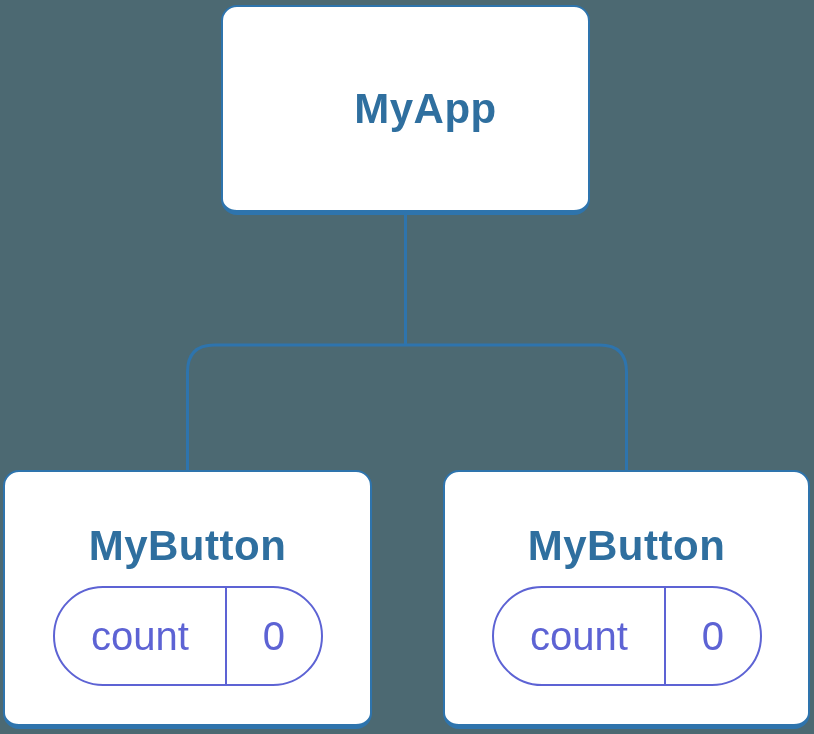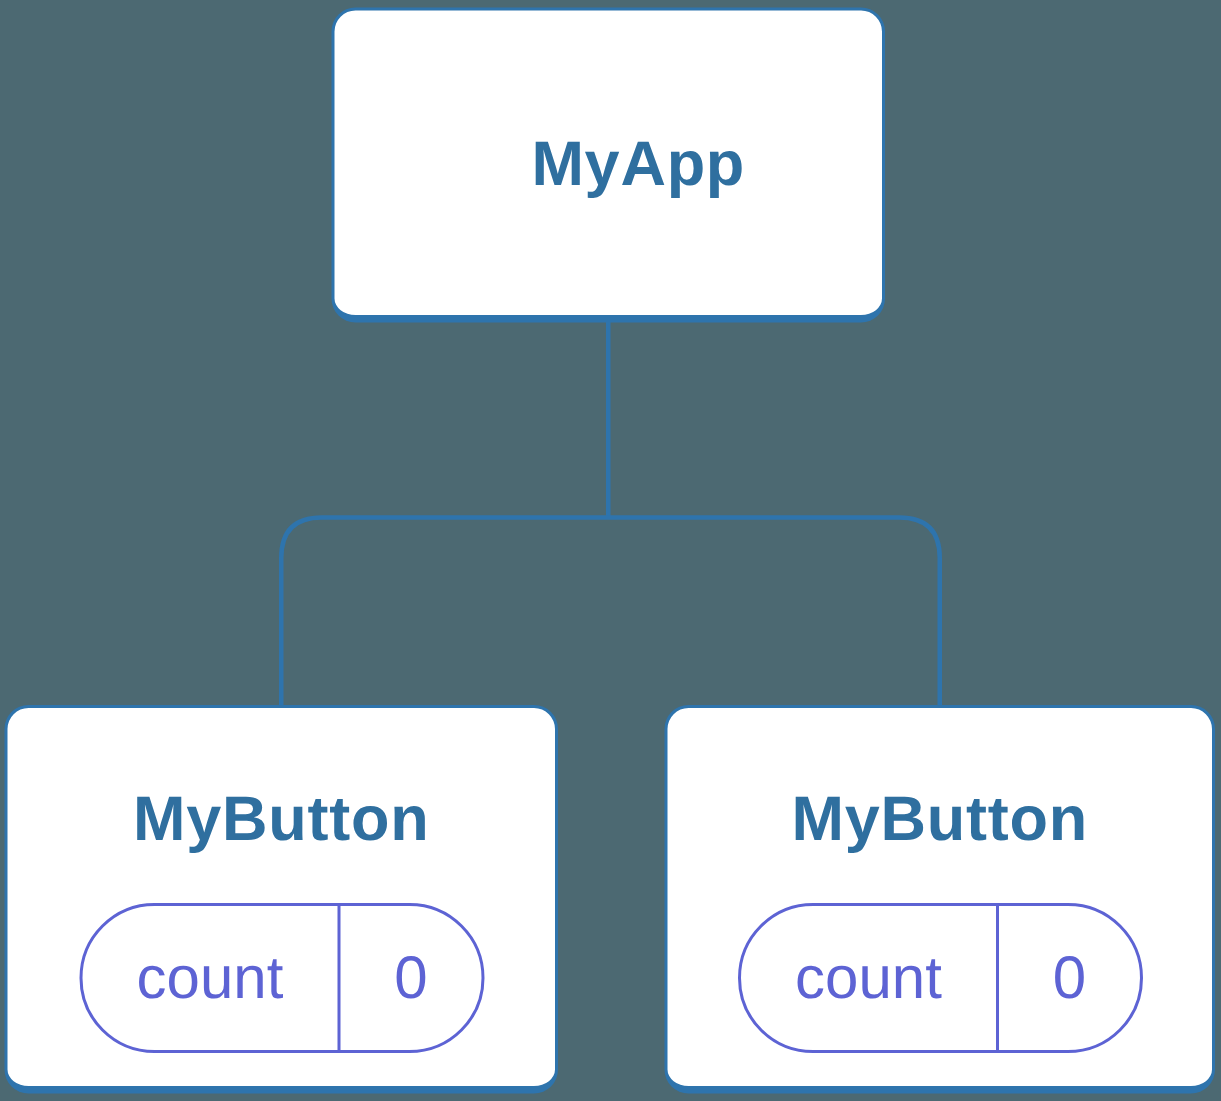--- a/index.html
+++ b/index.html
@@ -50,21 +50,21 @@
   .node-child-left{left:3px;}
   .node-child-right{left:443px;width:367px;}
   .node-title{
     font-size:42px;
     font-weight:600;
     line-height:64px;
     color:var(--title-text);
     letter-spacing:0.5px;
   }
   .state-pill{
-    margin-top:24px;
+    margin-top:8px;
     width:270px;height:100px;
     border:2px solid var(--state-accent);
     border-radius:52px;
     display:flex;
     align-items:stretch;
     color:var(--state-accent);
     font-size:40px;
     background:var(--box-fill);
   }
   .state-key{

